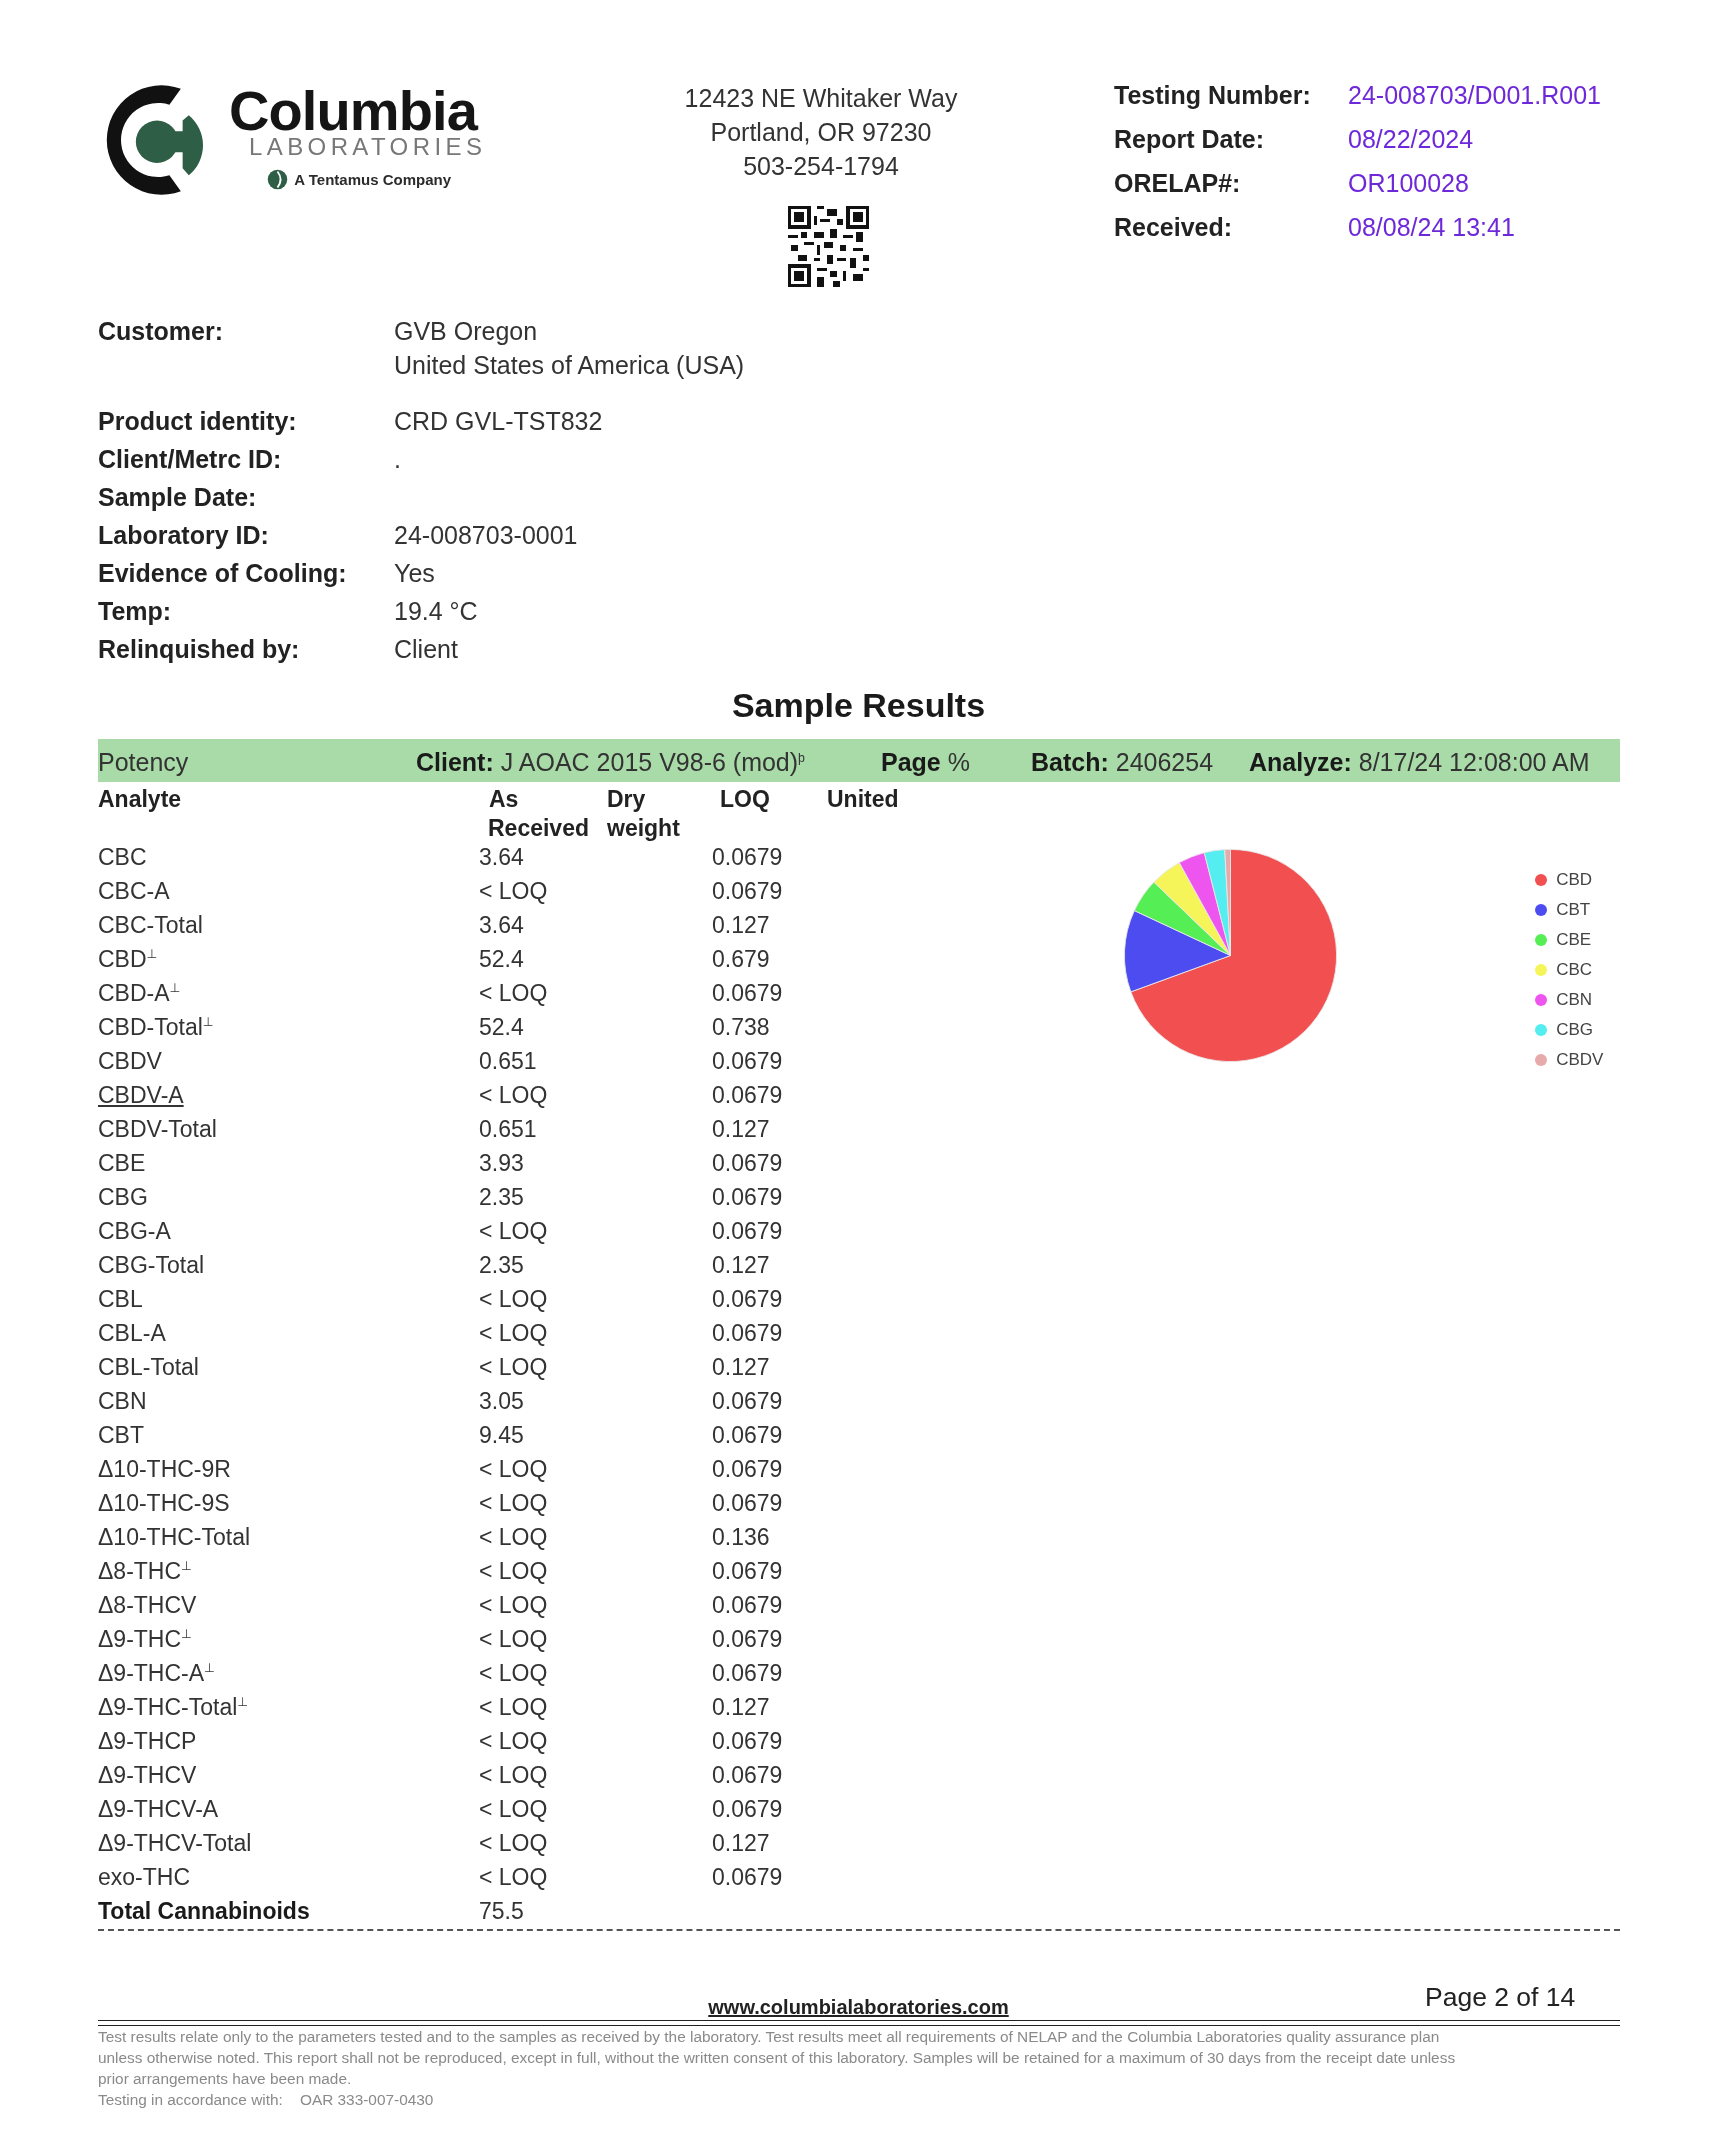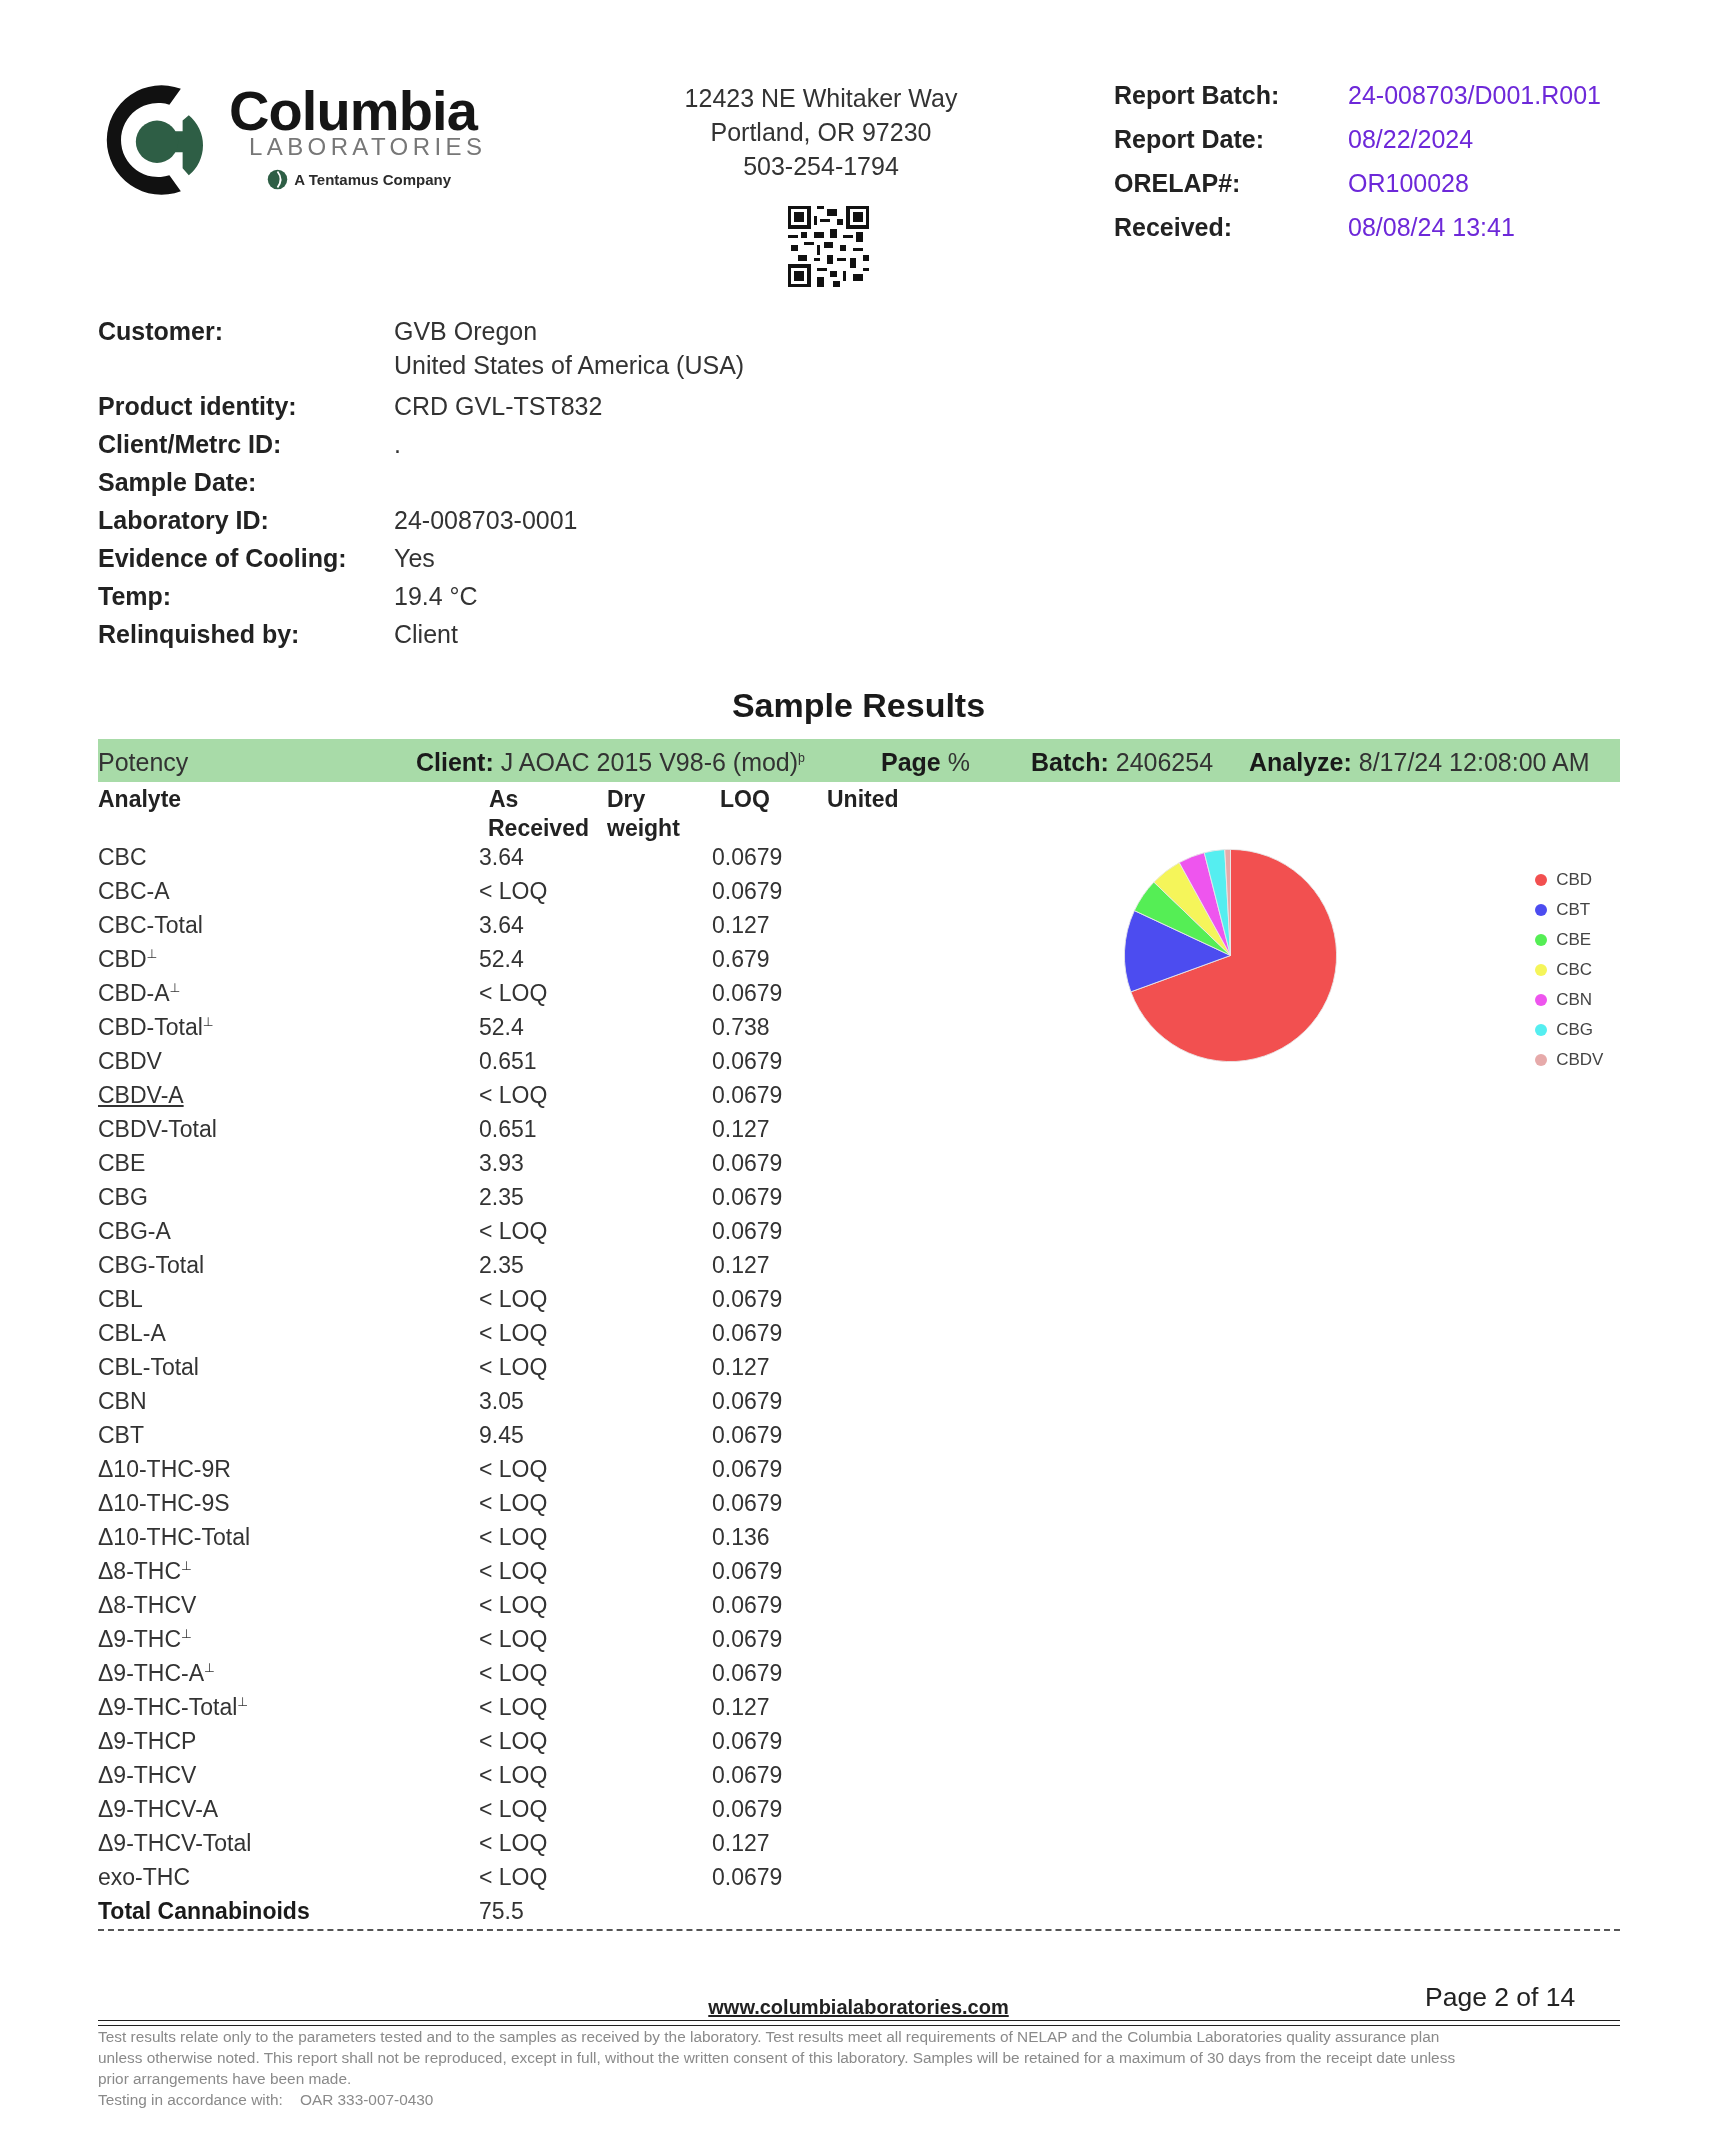--- a/index.html
+++ b/index.html
@@ -134,21 +134,21 @@
       <rect x="17" y="20" width="1" height="3"></rect>
       <rect x="20" y="21" width="3" height="2"></rect>
     <rect x="9" y="22" width="2" height="3"></rect>
       <rect x="14" y="23" width="2" height="2"></rect>
       <rect x="23" y="19" width="2" height="1"></rect>
   </g>
 </svg>
 
 <div class="abs meta">
   <div class="meta-row">
-    <span class="meta-label">Report Batch:</span>
+    <span class="meta-label">Testing Number:</span>
     <span class="meta-value">24-008703/D001.R001</span>
   </div>
   <div class="meta-row">
     <span class="meta-label">Report Date:</span>
     <span class="meta-value">08/22/2024</span>
   </div>
   <div class="meta-row">
     <span class="meta-label">ORELAP#:</span>
     <span class="meta-value">OR100028</span>
   </div>
@@ -156,21 +156,21 @@
     <span class="meta-label">Received:</span>
     <span class="meta-value">08/08/24  13:41</span>
   </div>
 </div>
 
 <div class="abs info">
   <div class="info-row">
       <span class="info-label">Customer:</span>
       <span class="info-value">GVB Oregon</span>
     </div>
-  <div class="info-row" style="margin-bottom:7px">
+  <div class="info-row" style="margin-bottom:22px">
       <span class="info-label"></span>
       <span class="info-value">United States of America (USA)</span>
     </div>
   <div class="info-row" style="height:38px">
       <span class="info-label">Product identity:</span>
       <span class="info-value">CRD GVL-TST832</span>
     </div>
   <div class="info-row" style="height:38px">
       <span class="info-label">Client/Metrc ID:</span>
       <span class="info-value">.</span>

